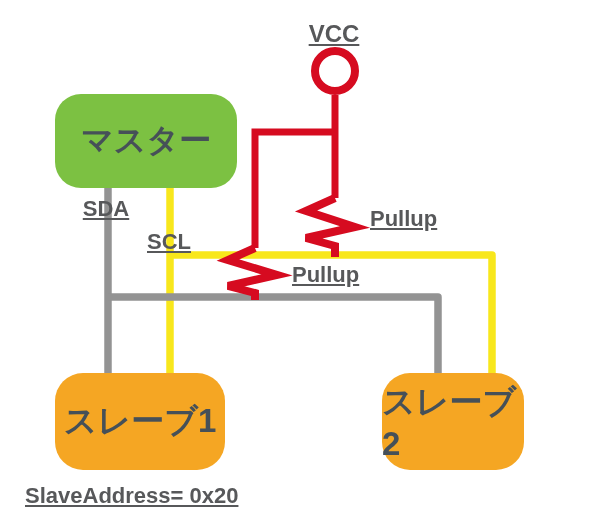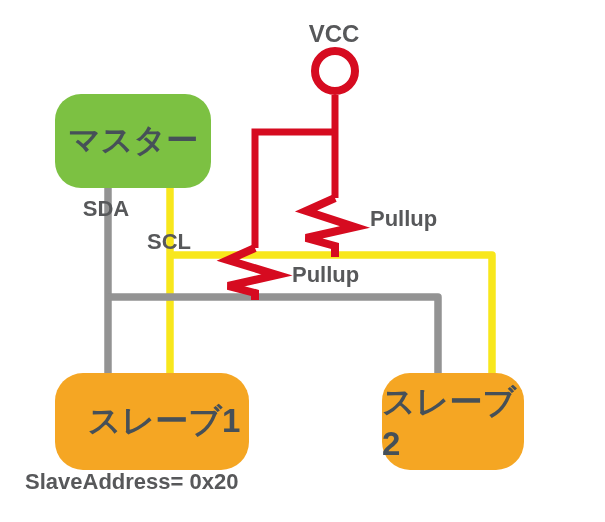--- a/index.html
+++ b/index.html
@@ -26,47 +26,48 @@
   .wires{
     position:absolute;left:0;top:0;width:605px;height:522px;
   }
   .node{
     position:absolute;
     display:flex;align-items:center;justify-content:center;
     color:var(--box-text);
     font-weight:bold;
   }
   .master{
-    left:55px;top:94px;width:156px;height:94px;
+    left:55px;top:94px;width:182px;height:94px;
     background:var(--master-box);
     border-radius:26px;
     font-size:32px;
   }
   .slave{
     width:170px;height:97px;top:373px;
     background:var(--slave-box);
     border-radius:28px;
     font-size:33px;
   }
-  .slave.s1{left:55px;padding-left:24px;}
+  .slave.s1{left:55px;}
   .slave.s2{left:382px;width:142px;}
   .lbl{
     position:absolute;
     color:var(--label-text);
     font-weight:bold;
     font-size:22px;
     white-space:nowrap;
     line-height:1;
+    text-decoration:underline;
   }
   .lbl.vcc{left:334px;top:22px;transform:translateX(-50%);font-size:24px;}
   .lbl.sda{left:106px;top:198px;transform:translateX(-50%);}
   .lbl.scl{left:169px;top:198px;transform:translateX(-50%);margin-top:33px;}
   .lbl.pullup-scl{left:370px;top:208px;}
   .lbl.pullup-sda{left:292px;top:264px;}
-  .lbl.addr1{left:25px;top:471px;}
+  .lbl.addr1{left:25px;top:485px;}
   .lbl.addr2{left:352px;top:479px;}
 </style>
 </head>
 <body>
 
 <div class="canvas">
 
   <svg class="wires" viewBox="0 0 605 522" xmlns="http://www.w3.org/2000/svg">
 
     <g stroke="var(--scl-wire)" stroke-width="7.5" fill="none" stroke-linejoin="round">

